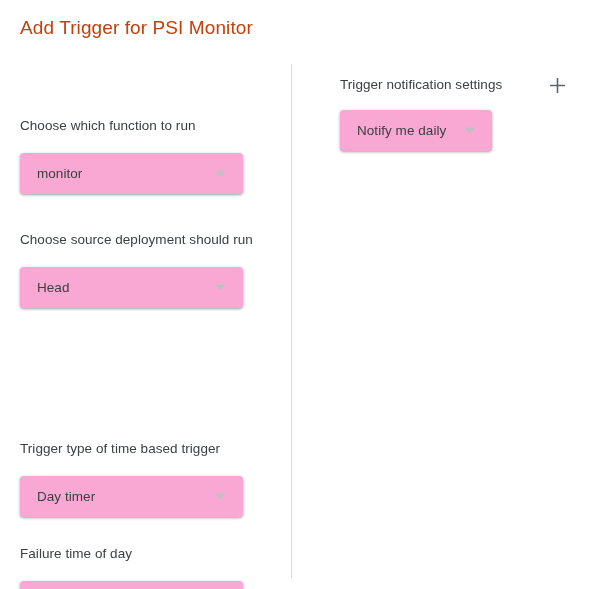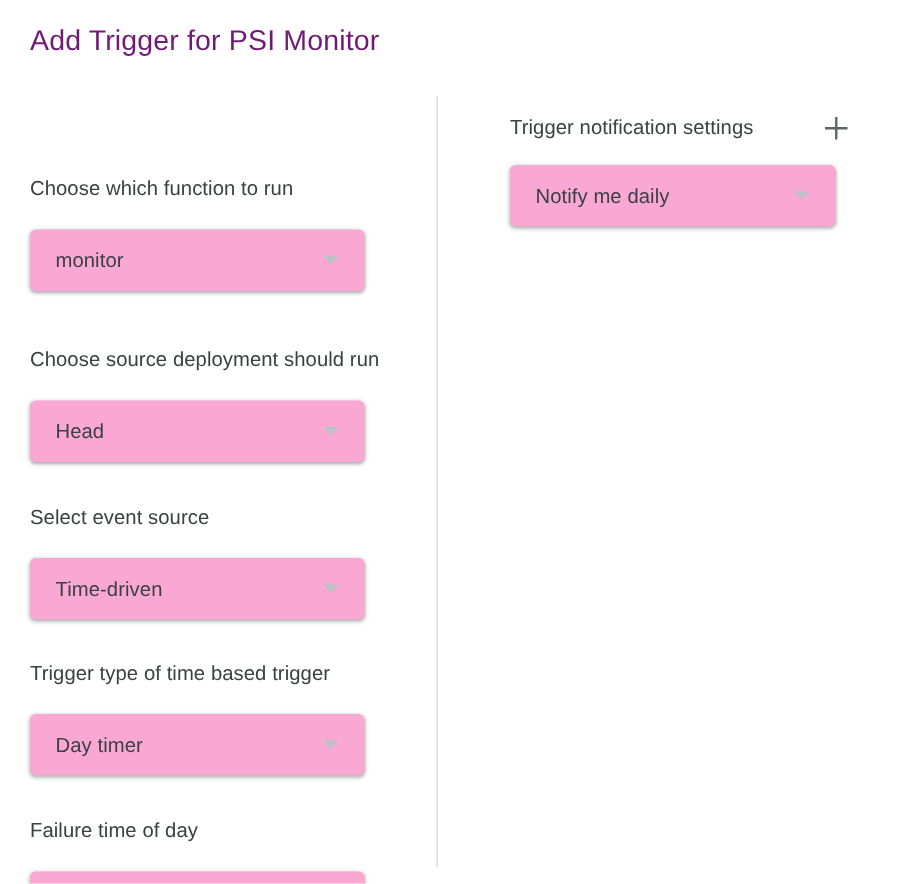--- a/index.html
+++ b/index.html
@@ -23,21 +23,21 @@
     background: #ffffff;
   }
 
   .page-title {
     position: absolute;
     left: 20px;
     top: 17px;
     font-size: 19px;
     font-weight: 400;
     letter-spacing: 0.1px;
-    color: #701a75;
+    color: #c2410c;
     white-space: nowrap;
   }
 
   .divider {
     position: absolute;
     left: 291px;
     top: 64px;
     width: 1px;
     height: 514px;
     background: #dadce0;
@@ -144,21 +144,21 @@
     align-items: center;
     justify-content: center;
     cursor: pointer;
   }
   .add-icon svg { display: block; }
 
   .right-field {
     position: absolute;
     left: 48px;
     top: 110px;
-    width: 217px;
+    width: 152px;
   }
   .right-field .select-box { margin-top: 0; }
 </style>
 </head>
 <body>
 
 <div class="dialog">
 
   <div class="page-title">Add Trigger for PSI Monitor</div>
 
@@ -183,31 +183,20 @@
       <div class="select-box">
         <span class="select-value">Head</span>
         <span class="chevron-down-icon">
           <svg width="11" height="7" viewBox="0 0 11 7">
               <path d="M0.5 0.5 L10.5 0.5 L5.5 6.5 Z" fill="#bdc1c6"></path>
             </svg>
         </span>
       </div>
     </div>
 
-    <div class="field-group fg-3 w-left">
-      <div class="field-label">Select event source</div>
-      <div class="select-box">
-        <span class="select-value">Time-driven</span>
-        <span class="chevron-down-icon">
-          <svg width="11" height="7" viewBox="0 0 11 7">
-              <path d="M0.5 0.5 L10.5 0.5 L5.5 6.5 Z" fill="#bdc1c6"></path>
-            </svg>
-        </span>
-      </div>
-    </div>
 
     <div class="field-group fg-4 w-left">
       <div class="field-label">Trigger type of time based trigger</div>
       <div class="select-box">
         <span class="select-value">Day timer</span>
         <span class="chevron-down-icon">
           <svg width="11" height="7" viewBox="0 0 11 7">
               <path d="M0.5 0.5 L10.5 0.5 L5.5 6.5 Z" fill="#bdc1c6"></path>
             </svg>
         </span>

